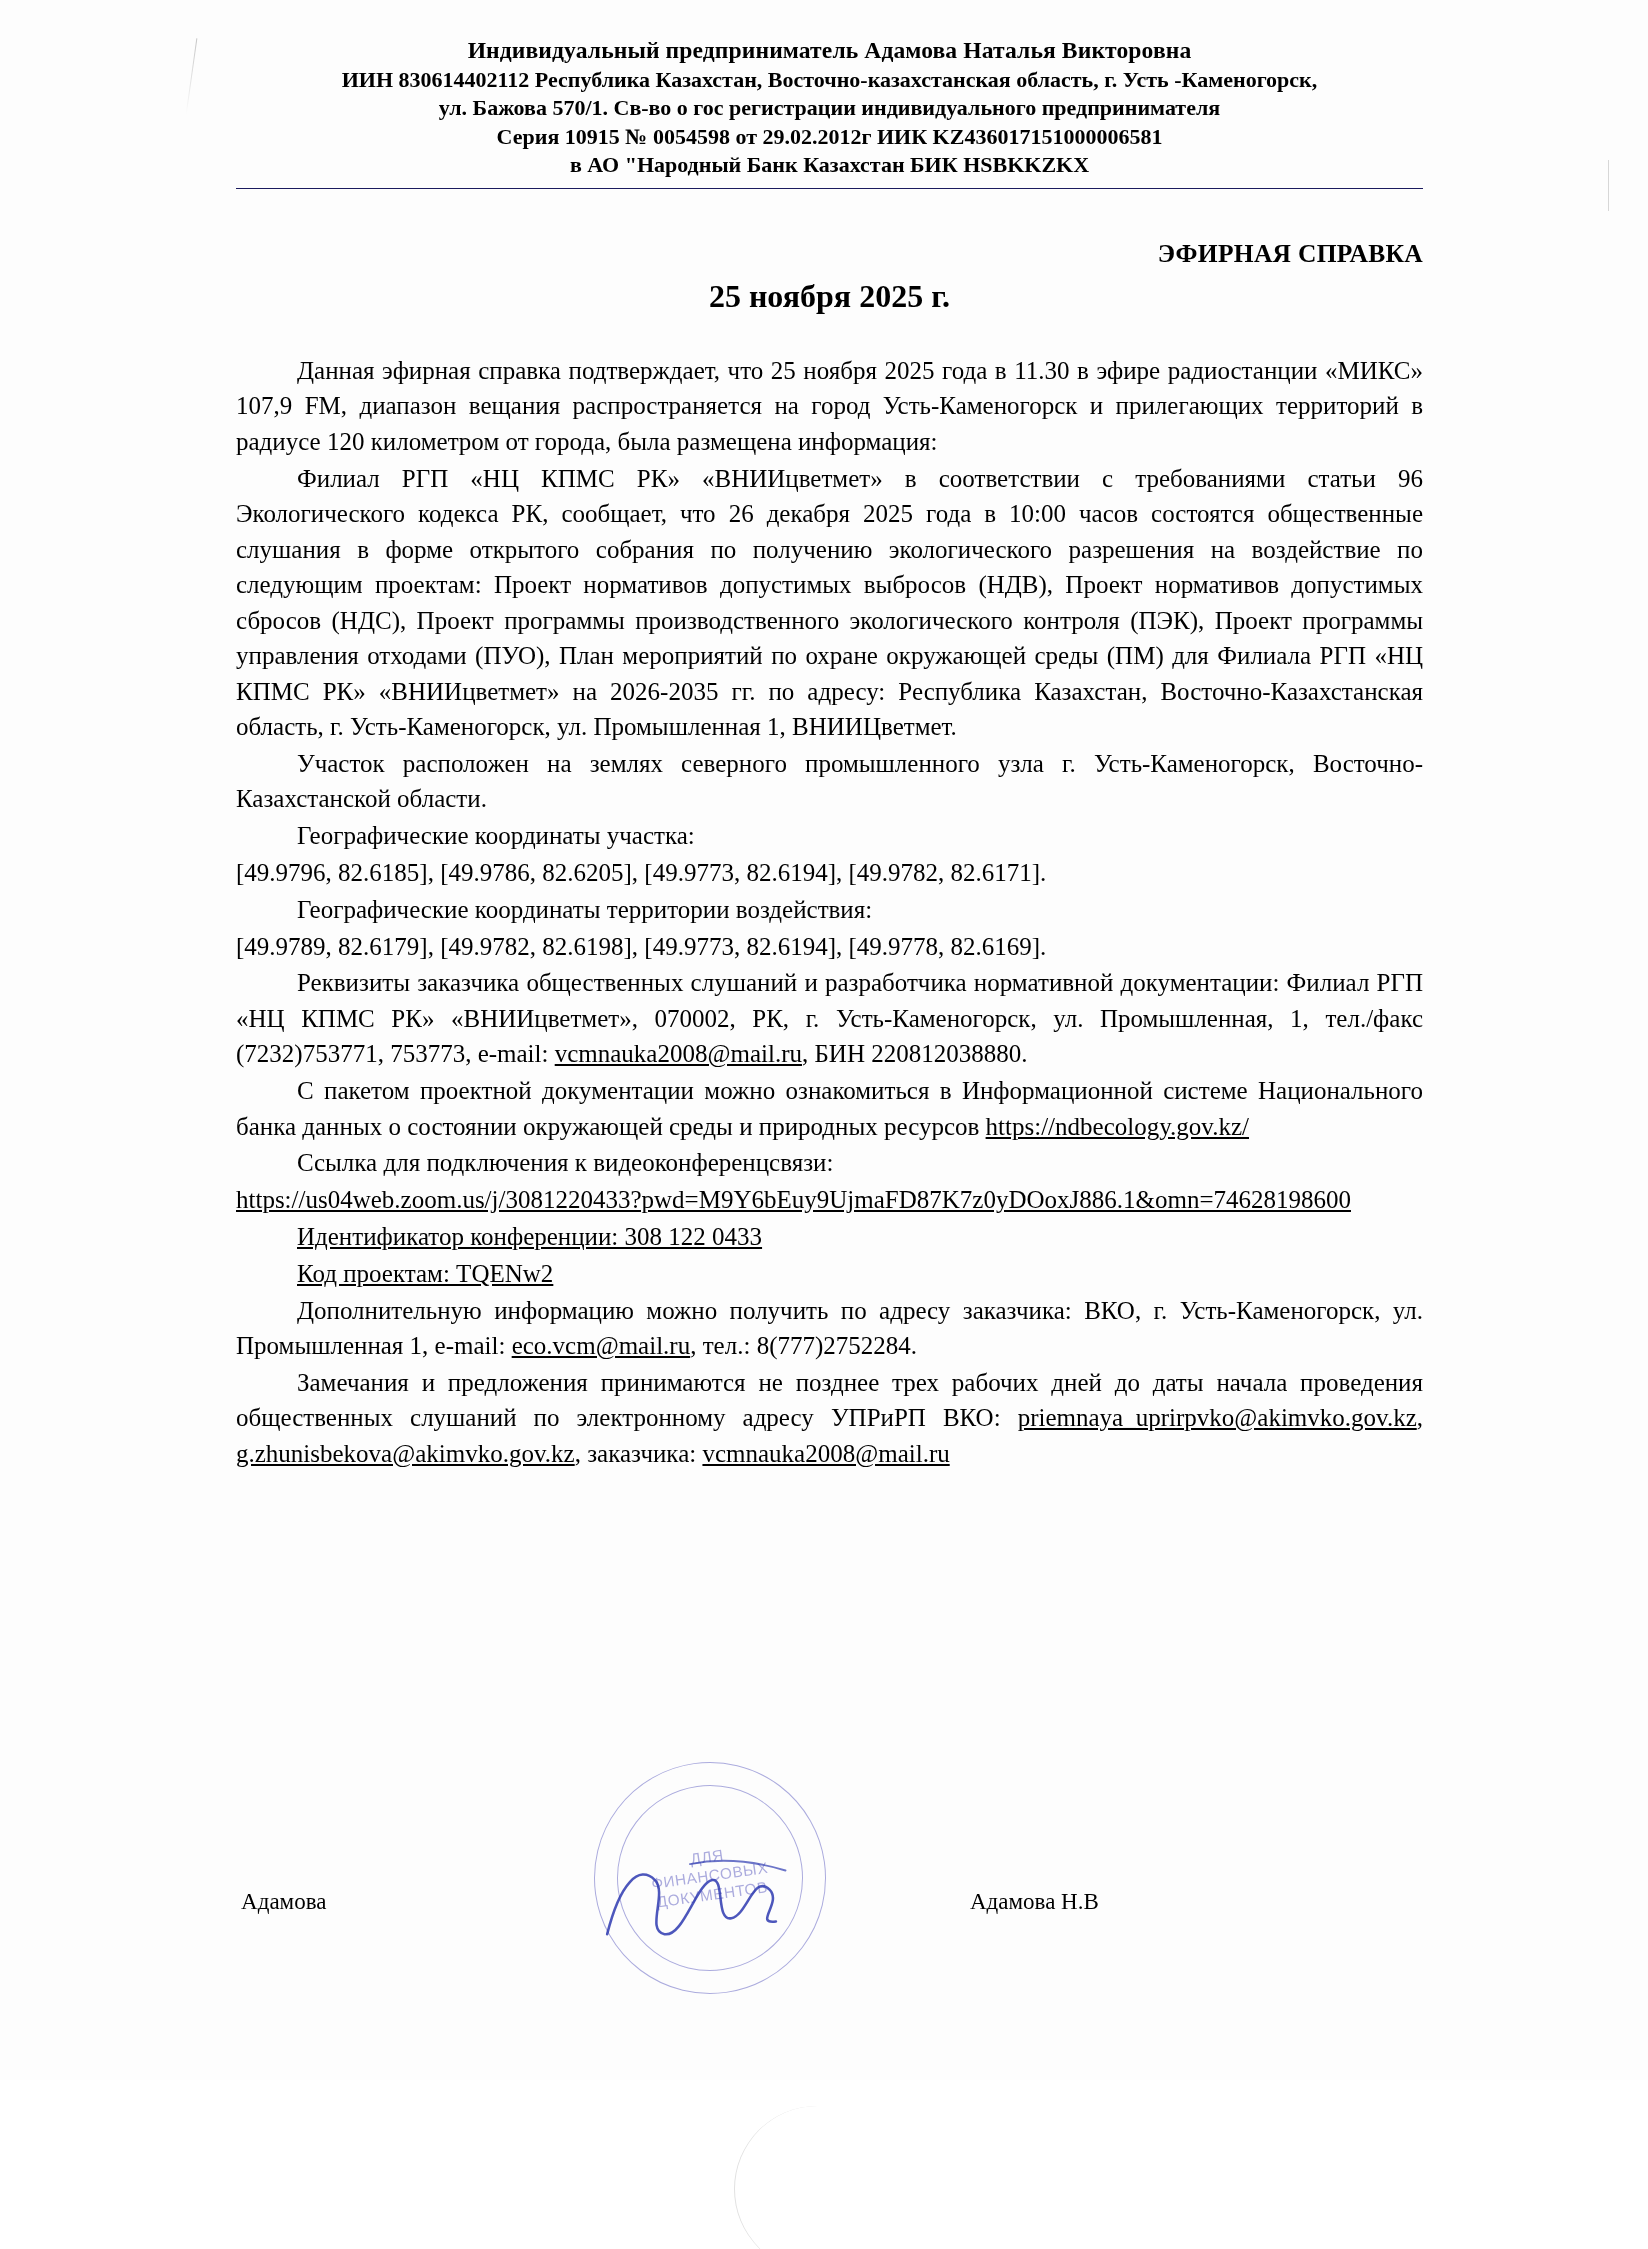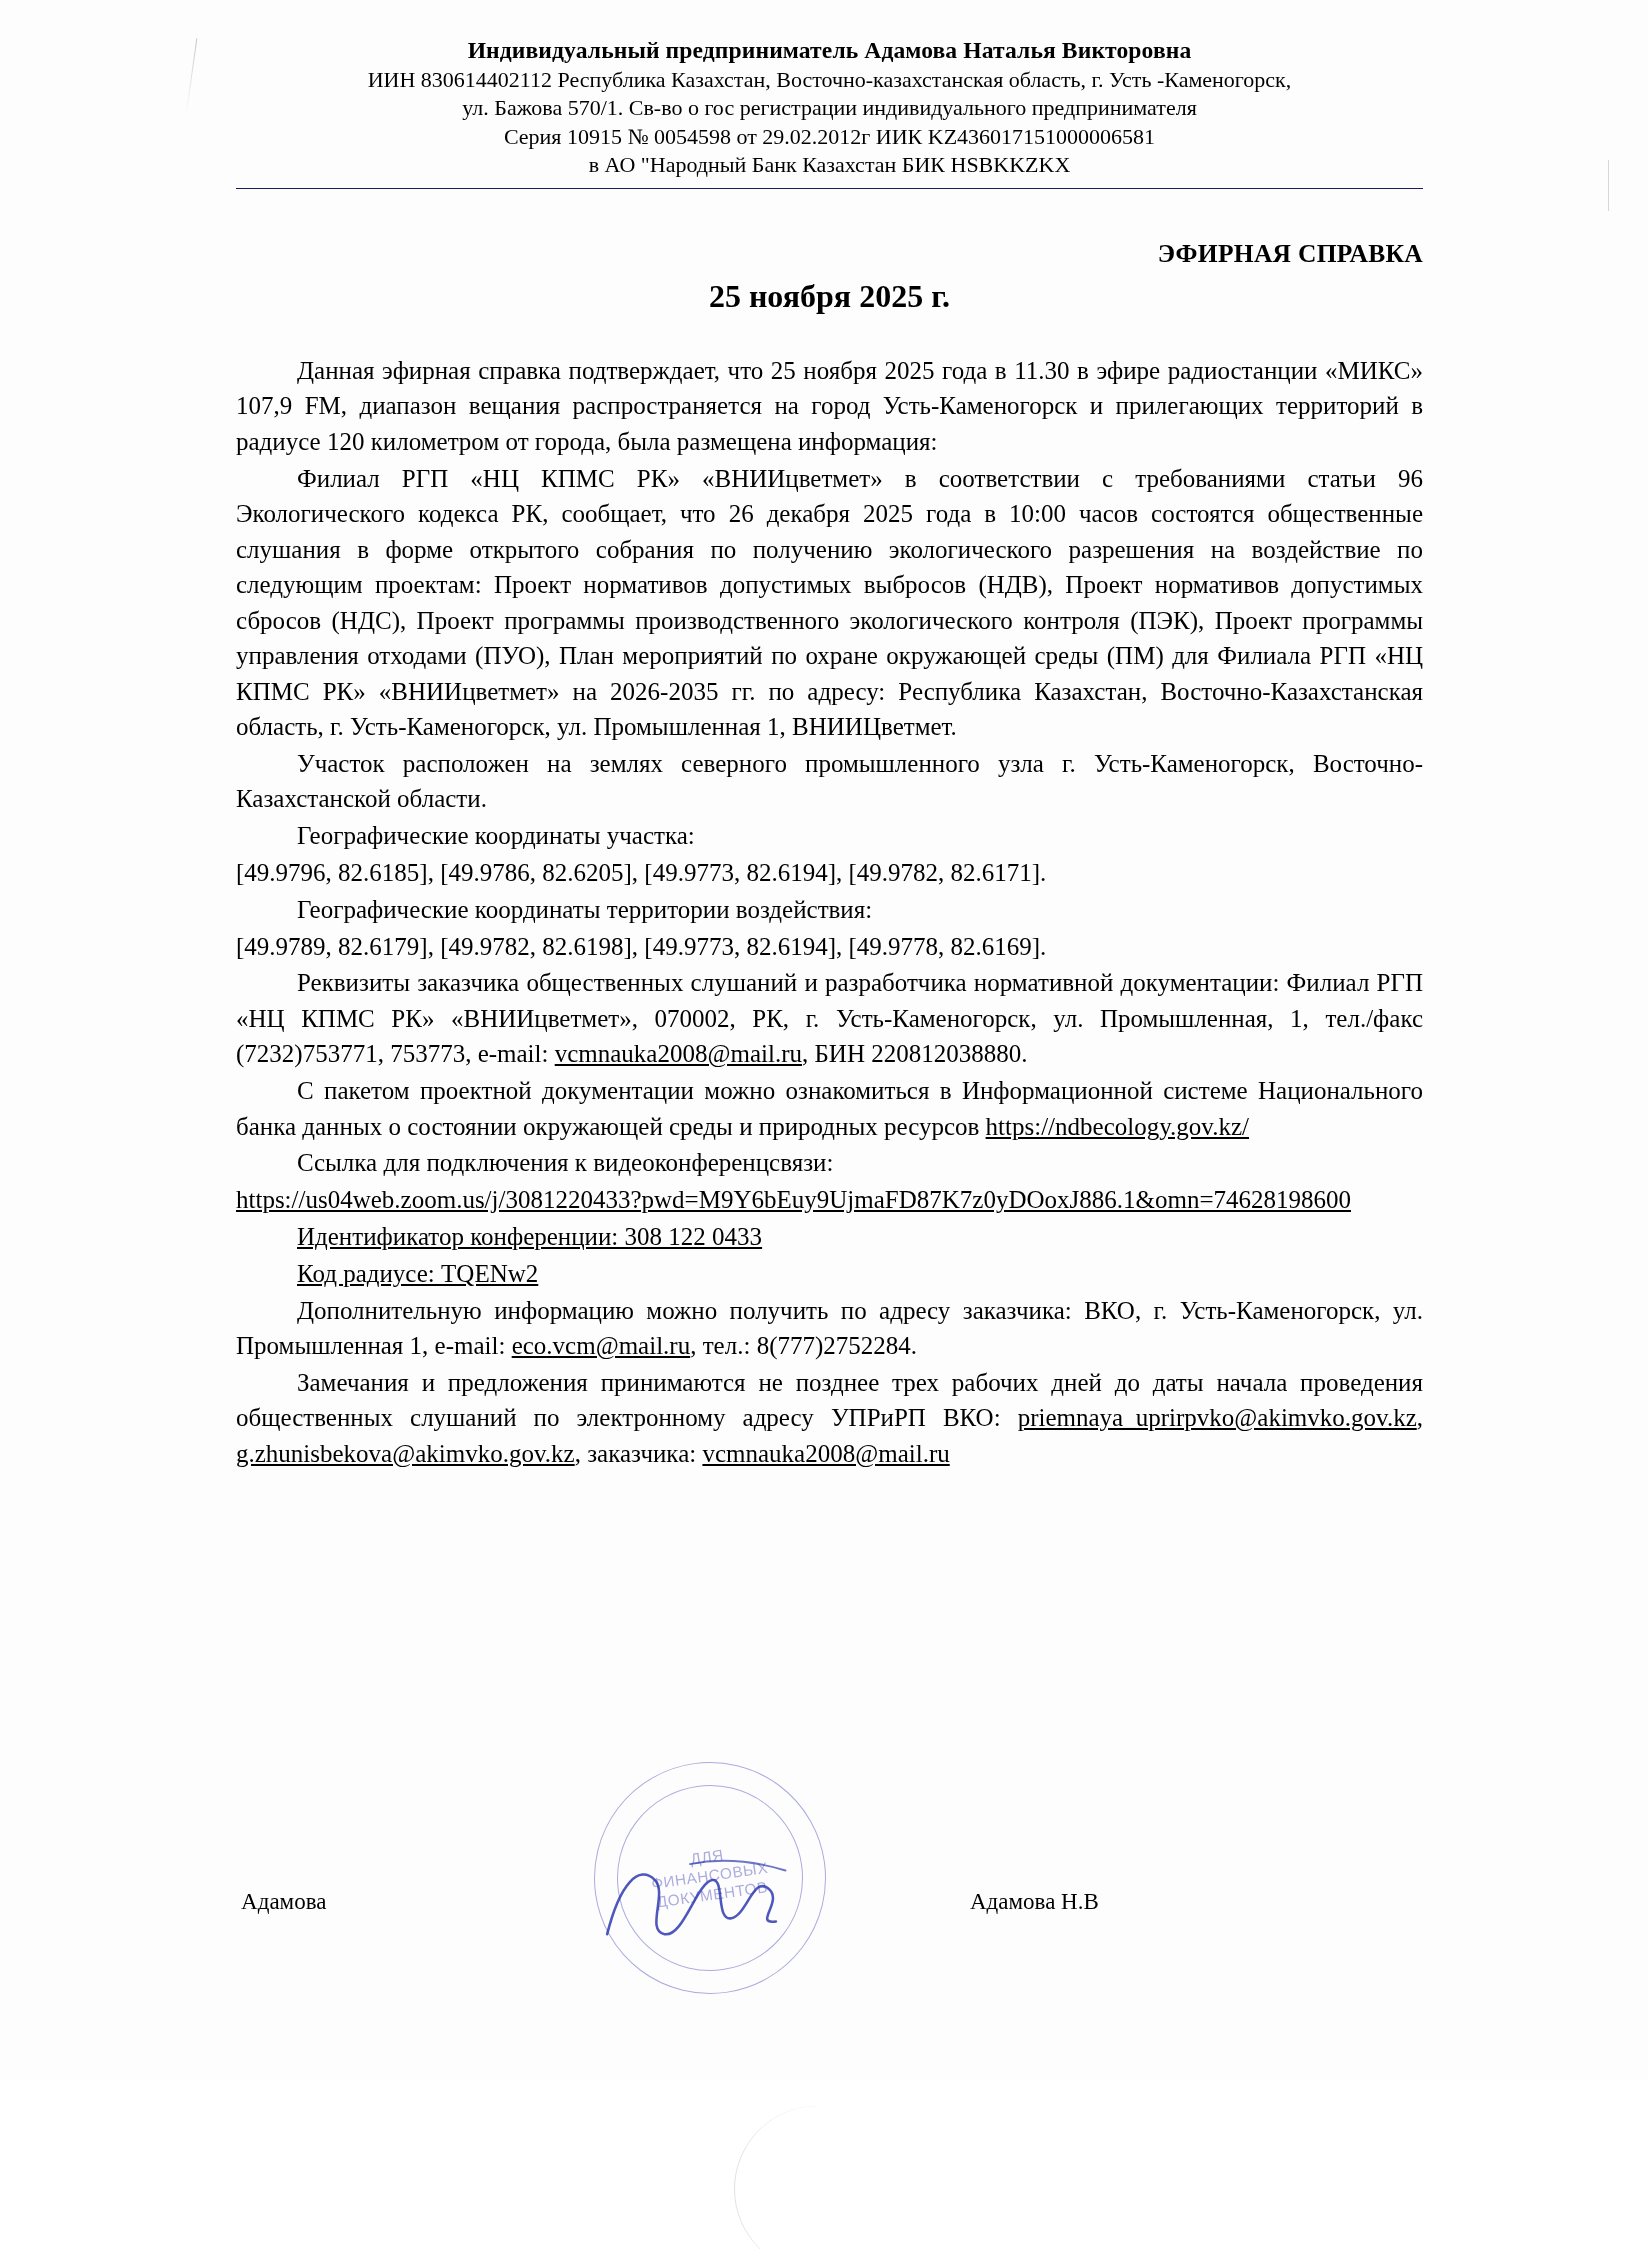--- a/index.html
+++ b/index.html
@@ -36,21 +36,21 @@
     text-align: center;
     line-height: 1.30;
   }
   .lh-title {
     font-size: 23.6px;
     font-weight: bold;
     letter-spacing: 0.1px;
   }
   .lh-line {
     font-size: 22px;
-    font-weight: normal;
+    font-weight: bold;
   }
   .rule {
     margin-top: 7.7px;
     border-bottom: 1.9px solid #1b1b5e;
     width: 100%;
   }
 
   
   .doc-title {
     text-align: right;
@@ -218,21 +218,21 @@
       <p class="para no-indent">[49.9789, 82.6179], [49.9782, 82.6198], [49.9773, 82.6194], [49.9778, 82.6169].</p>
 
       <p class="para"><span>Реквизиты заказчика общественных слушаний и разработчика нормативной документации: Филиал РГП «НЦ КПМС РК» «ВНИИцветмет», 070002, РК, г. Усть-Каменогорск, ул. Промышленная, 1, тел./факс (7232)753771, 753773, e-mail: </span><a class="link" href="#">vcmnauka2008@mail.ru</a><span>, БИН 220812038880.</span></p>
 
       <p class="para"><span>С пакетом проектной документации можно ознакомиться в Информационной системе Национального банка данных о состоянии окружающей среды и природных ресурсов </span><a class="link" href="#">https://ndbecology.gov.kz/</a></p>
 
       <p class="para">Ссылка для подключения к видеоконференцсвязи:</p>
       <p class="para no-indent"><a class="link" href="#">https://us04web.zoom.us/j/3081220433?pwd=M9Y6bEuy9UjmaFD87K7z0yDOoxJ886.1&amp;omn=74628198600</a></p>
 
       <p class="para"><span class="u">Идентификатор конференции: 308 122 0433</span></p>
-      <p class="para"><span class="u">Код радиусе: TQENw2</span></p>
+      <p class="para"><span class="u">Код проектам: TQENw2</span></p>
 
       <p class="para"><span>Дополнительную информацию можно получить по адресу заказчика: ВКО, г. Усть-Каменогорск, ул. Промышленная 1, e-mail: </span><a class="link" href="#">eco.vcm@mail.ru</a><span>, тел.: 8(777)2752284.</span></p>
 
       <p class="para"><span>Замечания и предложения принимаются не позднее трех рабочих дней до даты начала проведения общественных слушаний по электронному адресу УПРиРП ВКО: </span><a class="link" href="#">priemnaya_uprirpvko@akimvko.gov.kz</a><span>,     </span><a class="link" href="#">g.zhunisbekova@akimvko.gov.kz</a><span>,    заказчика: </span><a class="link" href="#">vcmnauka2008@mail.ru</a></p>
 
     </div>
   </div>
 
   <div class="stamp">
     <div class="stamp-text">

